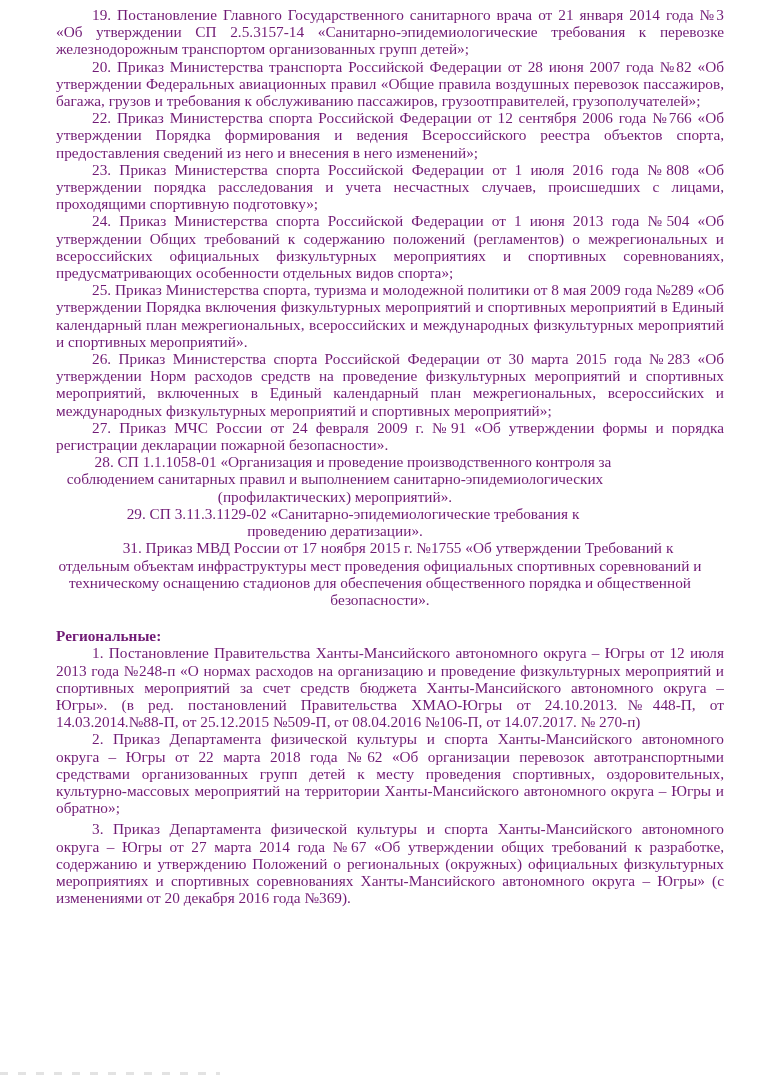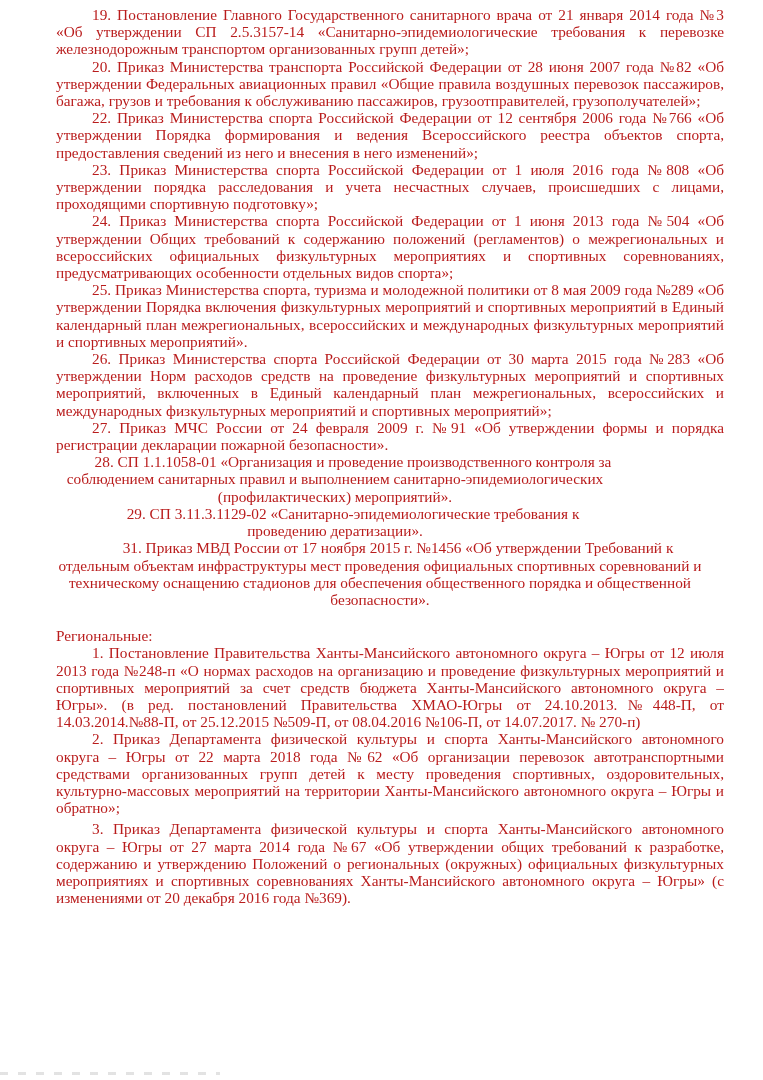--- a/index.html
+++ b/index.html
@@ -1,25 +1,25 @@
 <!DOCTYPE html>
 <html><head>
 <meta charset="utf-8">
 <style>
   html, body { margin: 0; padding: 0; background: #ffffff; }
   body { width: 763px; height: 1080px; overflow: hidden; position: relative; }
   .page {
     position: absolute; left: 0; top: 0; width: 763px; height: 1080px;
-    font-family: "Liberation Serif", serif; color: #b91c1c;
+    font-family: "Liberation Serif", serif; color: #701a75;
     font-size: 15.3px; line-height: 17.2px;
   }
   .block { position: absolute; left: 56px; width: 668px; }
   .p { margin: 0; text-align: justify; text-indent: 36px; }
   .p.left { text-align: center; }
-  .heading { margin: 0; font-weight: normal; }
+  .heading { margin: 0; font-weight: bold; }
   .gap { height: 19px; }
   .scan-artifact {
     position: absolute; left: 0; top: 1072px; width: 220px; height: 3px;
     background: repeating-linear-gradient(90deg, #d0d0d0 0 8px, transparent 8px 18px);
     opacity: .6;
   }
 </style>
 </head>
 <body>
 
@@ -28,21 +28,21 @@
     <p class="p">19. Постановление Главного Государственного санитарного врача от 21 января 2014 года №3 «Об утверждении СП 2.5.3157-14 «Санитарно-эпидемиологические требования к перевозке железнодорожным транспортом организованных групп детей»;</p>
     <p class="p">20. Приказ Министерства транспорта Российской Федерации от 28 июня 2007 года №82 «Об утверждении Федеральных авиационных правил «Общие правила воздушных перевозок пассажиров, багажа, грузов и требования к обслуживанию пассажиров, грузоотправителей, грузополучателей»;</p>
     <p class="p">22. Приказ Министерства спорта Российской Федерации от 12 сентября 2006 года №766 «Об утверждении Порядка формирования и ведения Всероссийского реестра объектов спорта, предоставления сведений из него и внесения в него изменений»;</p>
     <p class="p">23. Приказ Министерства спорта Российской Федерации от 1 июля 2016 года №808 «Об утверждении порядка расследования и учета несчастных случаев, происшедших с лицами, проходящими спортивную подготовку»;</p>
     <p class="p">24. Приказ Министерства спорта Российской Федерации от 1 июня 2013 года №504 «Об утверждении Общих требований к содержанию положений (регламентов) о межрегиональных и всероссийских официальных физкультурных мероприятиях и спортивных соревнованиях, предусматривающих особенности отдельных видов спорта»;</p>
     <p class="p">25. Приказ Министерства спорта, туризма и молодежной политики от 8 мая 2009 года №289 «Об утверждении Порядка включения физкультурных мероприятий и спортивных мероприятий в Единый календарный план межрегиональных, всероссийских и международных физкультурных мероприятий и спортивных мероприятий».</p>
     <p class="p">26. Приказ Министерства спорта Российской Федерации от 30 марта 2015 года №283 «Об утверждении Норм расходов средств на проведение физкультурных мероприятий и спортивных мероприятий, включенных в Единый календарный план межрегиональных, всероссийских и международных физкультурных мероприятий и спортивных мероприятий»;</p>
     <p class="p">27. Приказ МЧС России от 24 февраля 2009 г. №91 «Об утверждении формы и порядка регистрации декларации пожарной безопасности».</p>
     <p class="p left" style="padding-right:110px;">28. СП 1.1.1058-01 «Организация и проведение производственного контроля за соблюдением санитарных правил и выполнением санитарно-эпидемиологических (профилактических) мероприятий».</p>
     <p class="p left" style="padding-right:110px;">29. СП 3.11.3.1129-02 «Санитарно-эпидемиологические требования к проведению дератизации».</p>
-    <p class="p left" style="padding-right:20px;">31. Приказ МВД России от 17 ноября 2015 г. №1456 «Об утверждении Требований к отдельным объектам инфраструктуры мест проведения официальных спортивных соревнований и техническому оснащению стадионов для обеспечения общественного порядка и общественной безопасности».</p>
+    <p class="p left" style="padding-right:20px;">31. Приказ МВД России от 17 ноября 2015 г. №1755 «Об утверждении Требований к отдельным объектам инфраструктуры мест проведения официальных спортивных соревнований и техническому оснащению стадионов для обеспечения общественного порядка и общественной безопасности».</p>
     <div class="gap"></div>
     <p class="heading">Региональные:</p>
     <p class="p">1. Постановление Правительства Ханты-Мансийского автономного округа – Югры от 12 июля 2013 года №248-п «О нормах расходов на организацию и проведение физкультурных мероприятий и спортивных мероприятий за счет средств бюджета Ханты-Мансийского автономного округа – Югры». (в ред. постановлений Правительства ХМАО-Югры от 24.10.2013.№448-П, от 14.03.2014.№88-П, от 25.12.2015 №509-П, от 08.04.2016 №106-П, от 14.07.2017. № 270-п)</p>
     <p class="p">2. Приказ Департамента физической культуры и спорта Ханты-Мансийского автономного округа – Югры от 22 марта 2018 года №62 «Об организации перевозок автотранспортными средствами организованных групп детей к месту проведения спортивных, оздоровительных, культурно-массовых мероприятий на территории Ханты-Мансийского автономного округа – Югры и обратно»;</p>
     <p class="p" style="margin-top:4px;">3. Приказ Департамента физической культуры и спорта Ханты-Мансийского автономного округа – Югры от 27 марта 2014 года №67 «Об утверждении общих требований к разработке, содержанию и утверждению Положений о региональных (окружных) официальных физкультурных мероприятиях и спортивных соревнованиях Ханты-Мансийского автономного округа – Югры» (с изменениями от 20 декабря 2016 года №369).</p>
   </div>
   <div class="scan-artifact"></div>
 </div>
 
 </body></html>

